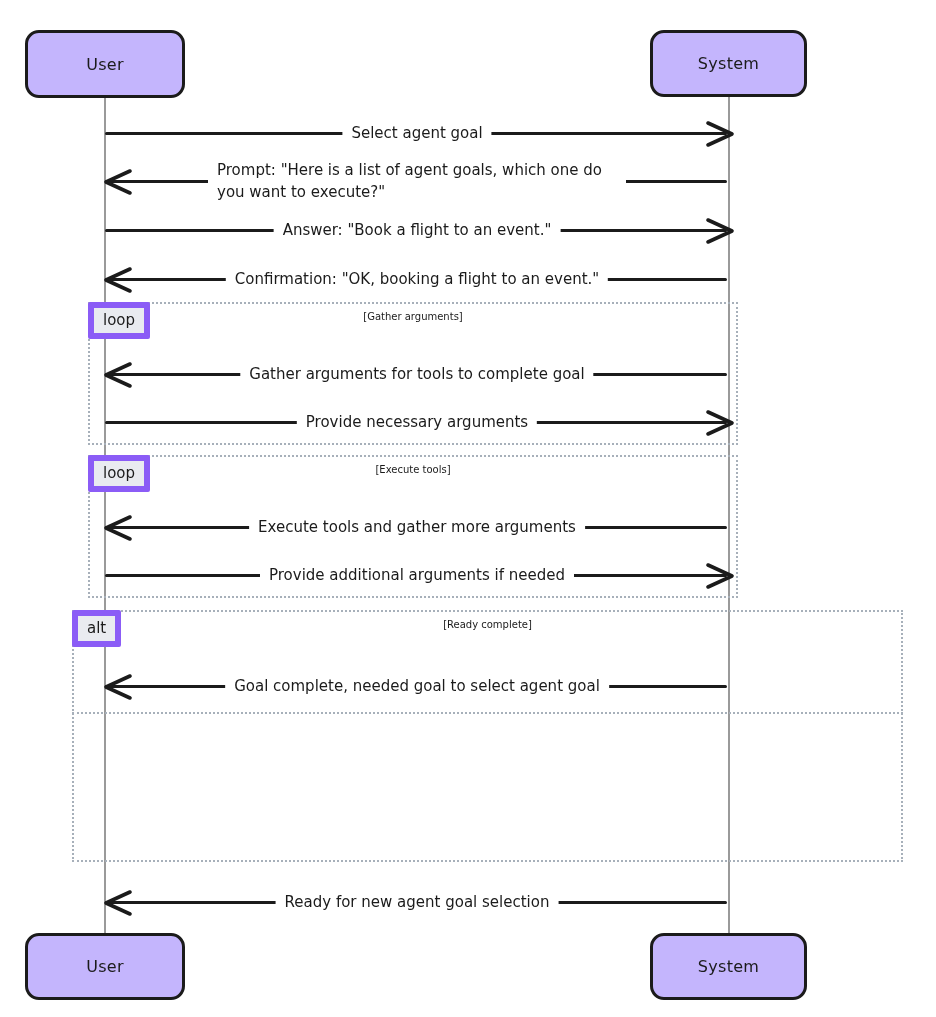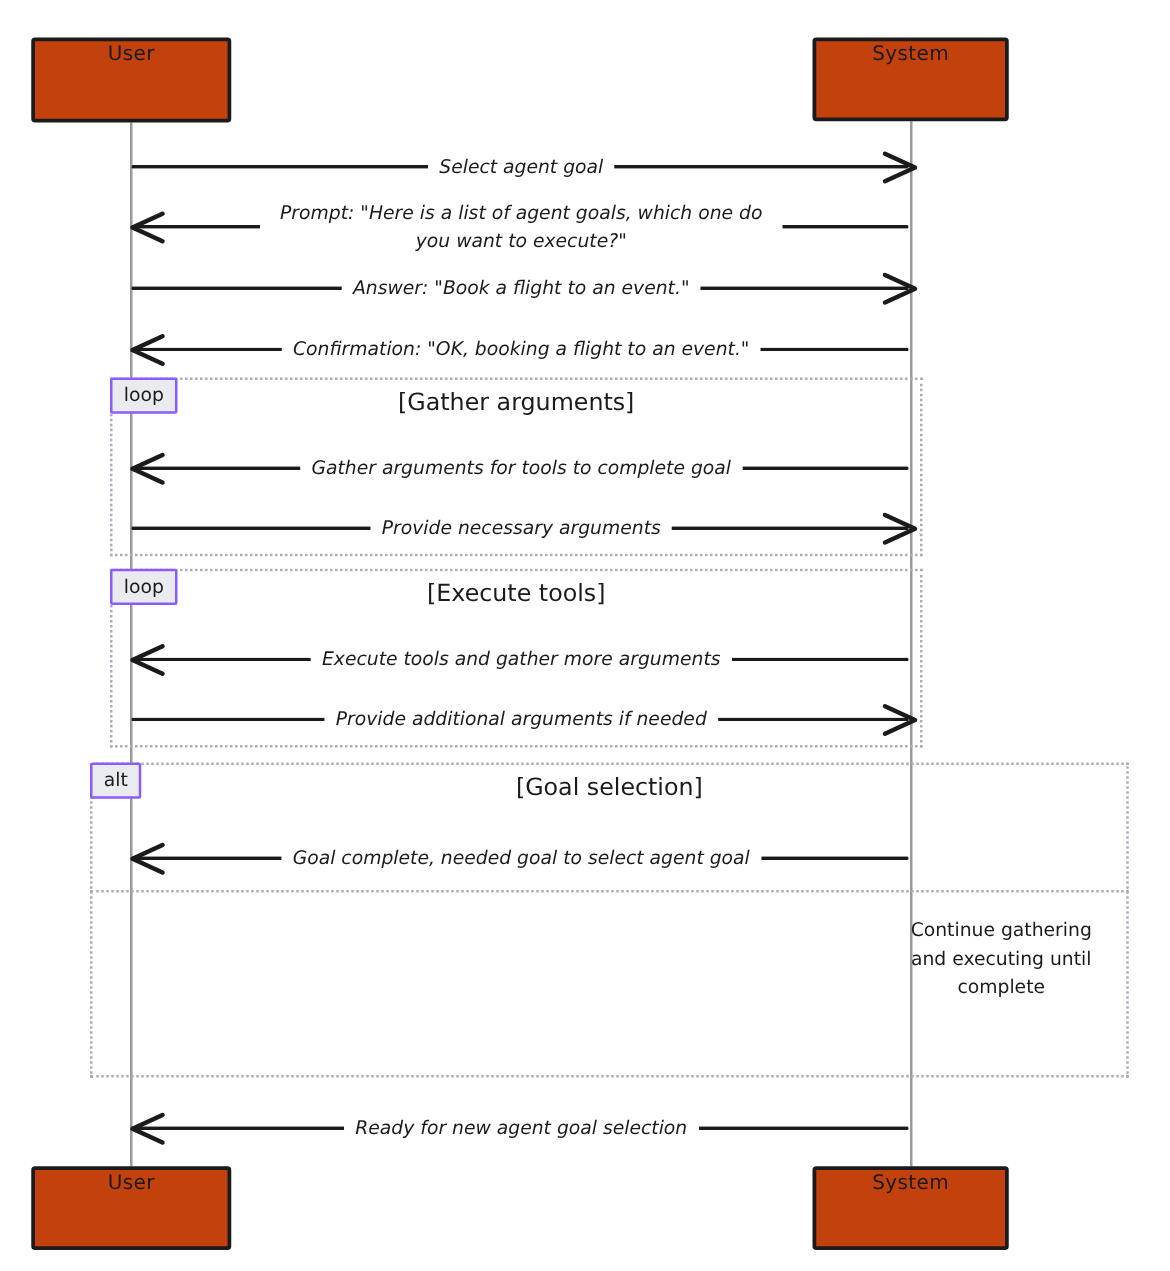--- a/index.html
+++ b/index.html
@@ -3,54 +3,54 @@
 <meta charset="utf-8">
 <style>
   html,body { margin:0; padding:0; background:#ffffff; }
   #stage {
     position:relative; width:936px; height:1017px; background:#ffffff;
     font-family:"DejaVu Sans", sans-serif; color:#1b1b1b; overflow:hidden;
   }
   
   .actor-box {
     position:absolute; box-sizing:border-box;
-    border:3px solid #1b1b1b; border-radius:3px; background:#c2410c;
-    display:flex; align-items:flex-start; justify-content:center;
+    border:3px solid #1b1b1b; border-radius:14px; background:#c4b5fd;
+    display:flex; align-items:center; justify-content:center;
     font-size:16px; letter-spacing:0.3px;
   }
   
   .lifeline { position:absolute; width:2px; background:#9a9a9a; }
   
   .message { position:absolute; left:105px; width:624px; height:0; }
   .msg-line {
     position:absolute; left:0; right:2px; top:-2px;
     border-top:3px solid #1b1b1b; border-radius:2px;
   }
   .msg-label {
     position:absolute; left:50%; top:0; transform:translate(-50%,-50%);
-    background:#ffffff; padding:1px 9px; text-align:center;
-    font-size:15px; line-height:1.45; white-space:nowrap;font-style:italic;
+    background:#ffffff; padding:1px 9px; text-align:left;
+    font-size:15px; line-height:1.45; white-space:nowrap;
   }
   .msg-label.wrap { white-space:normal; width:400px; }
   .arrowhead { position:absolute; top:-14px; }
   .arrow-left  { left:-3px; }
   .arrow-right { right:-7px; }
   
   .fragment {
     position:absolute; box-sizing:border-box;
     border:2px dotted #a7b0ba;
   }
   .frag-keyword {
     position:absolute; top:-2px; left:-2px;
-    background:#e9ebf0; border:2px solid #8b5cf6; border-radius:2px;
+    background:#e9ebf0; border:6px solid #8b5cf6; border-radius:2px;
     padding:3px 9px 4px 9px; font-size:15px; line-height:1.2;
   }
   .frag-title {
     position:absolute; left:0; right:0; top:7px;
-    text-align:center; font-size:19px;
+    text-align:center; font-size:10px;
   }
   .frag-divider {
     position:absolute; left:-2px; right:-2px;
     border-top:2px dotted #a7b0ba;
   }
   .frag-divider-title {
     position:absolute; left:0; right:0;
     text-align:center; font-size:15px;
   }
   
@@ -72,25 +72,24 @@
     <div class="frag-title">[Gather arguments]</div>
   </div>
 
   <div class="fragment" style="left:88px; top:455px; width:650px; height:143px;">
     <div class="frag-keyword">loop</div>
     <div class="frag-title">[Execute tools]</div>
   </div>
 
   <div class="fragment" style="left:72px; top:610px; width:831px; height:252px;">
     <div class="frag-keyword">alt</div>
-    <div class="frag-title">[Goal selection]</div>
+    <div class="frag-title">[Ready complete]</div>
     <div class="frag-divider" style="top:100px;"></div>
   </div>
 
-  <div class="note" style="left:725px; top:733px; width:152px;">Continue gathering and executing until complete</div>
 
   <div class="message" style="top:134px;">
     <div class="msg-line"></div>
     <svg class="arrowhead arrow-right" width="32" height="28" viewBox="0 0 32 28">
       <path d="M4 3 L28 14 L4 25" fill="none" stroke="#1b1b1b" stroke-width="3.6" stroke-linecap="round" stroke-linejoin="round"></path>
     </svg>
     <span class="msg-label">Select agent goal</span>
   </div>
 
   <div class="message" style="top:182px;">

